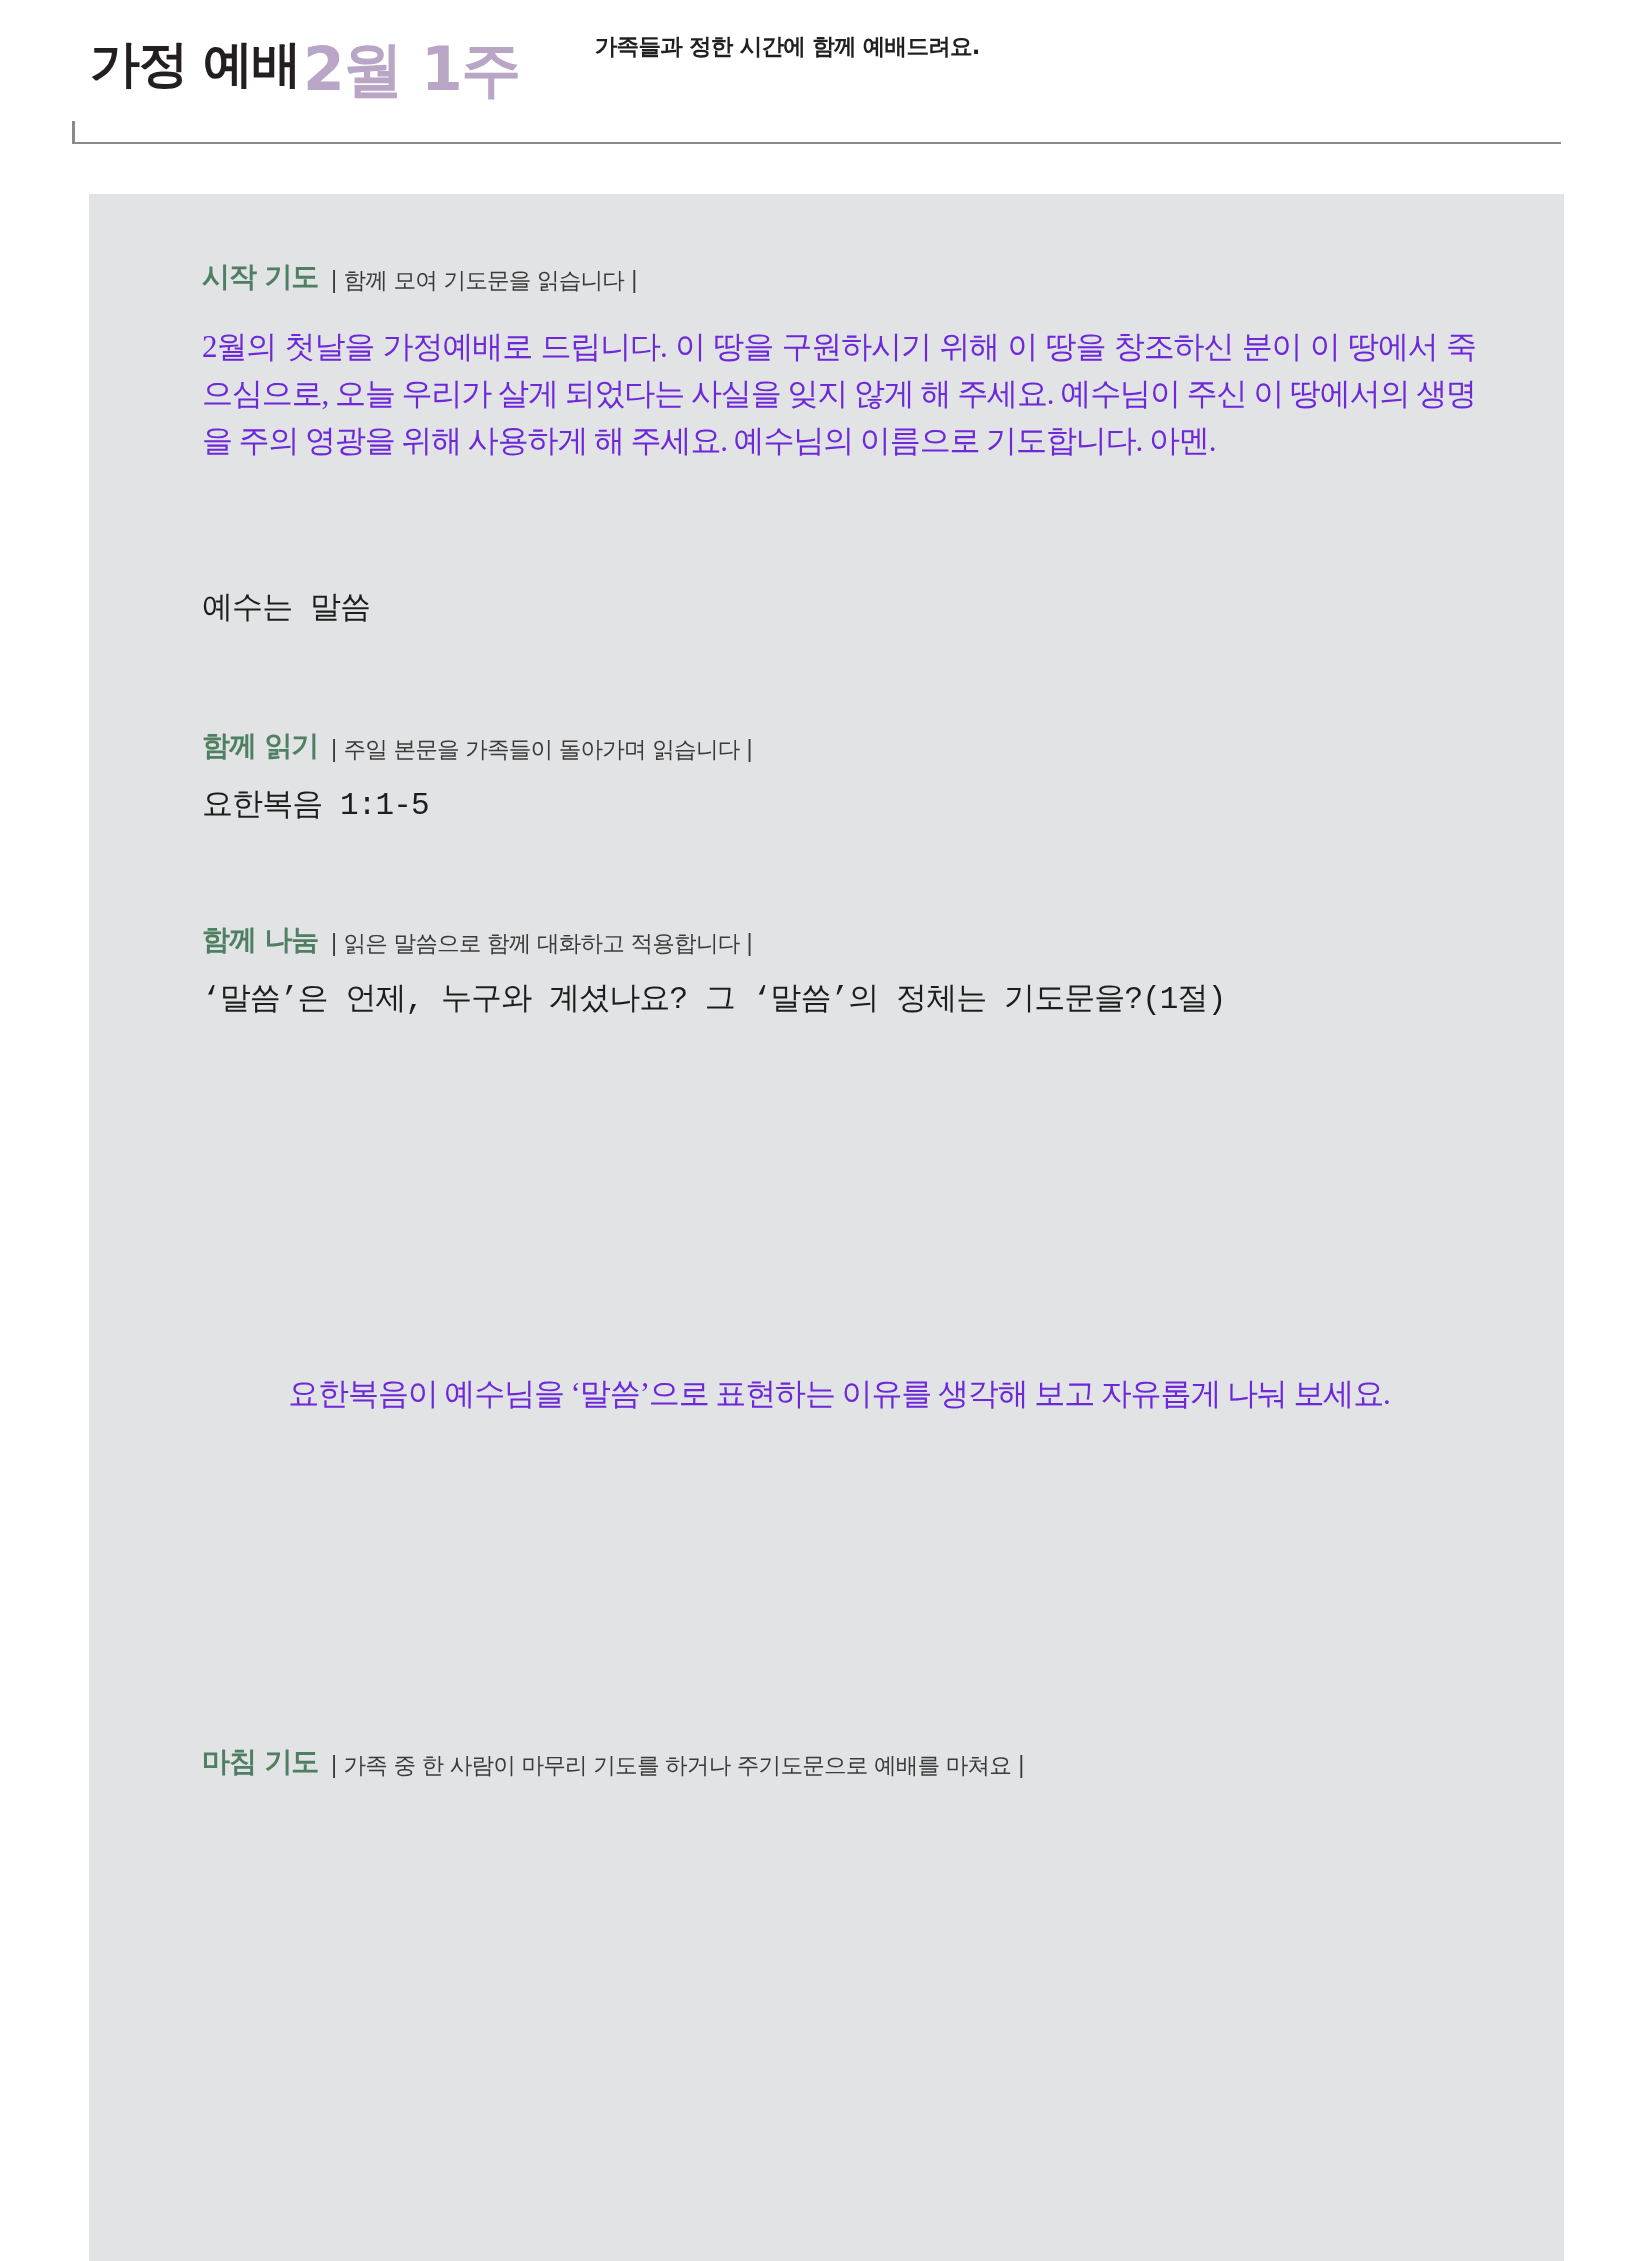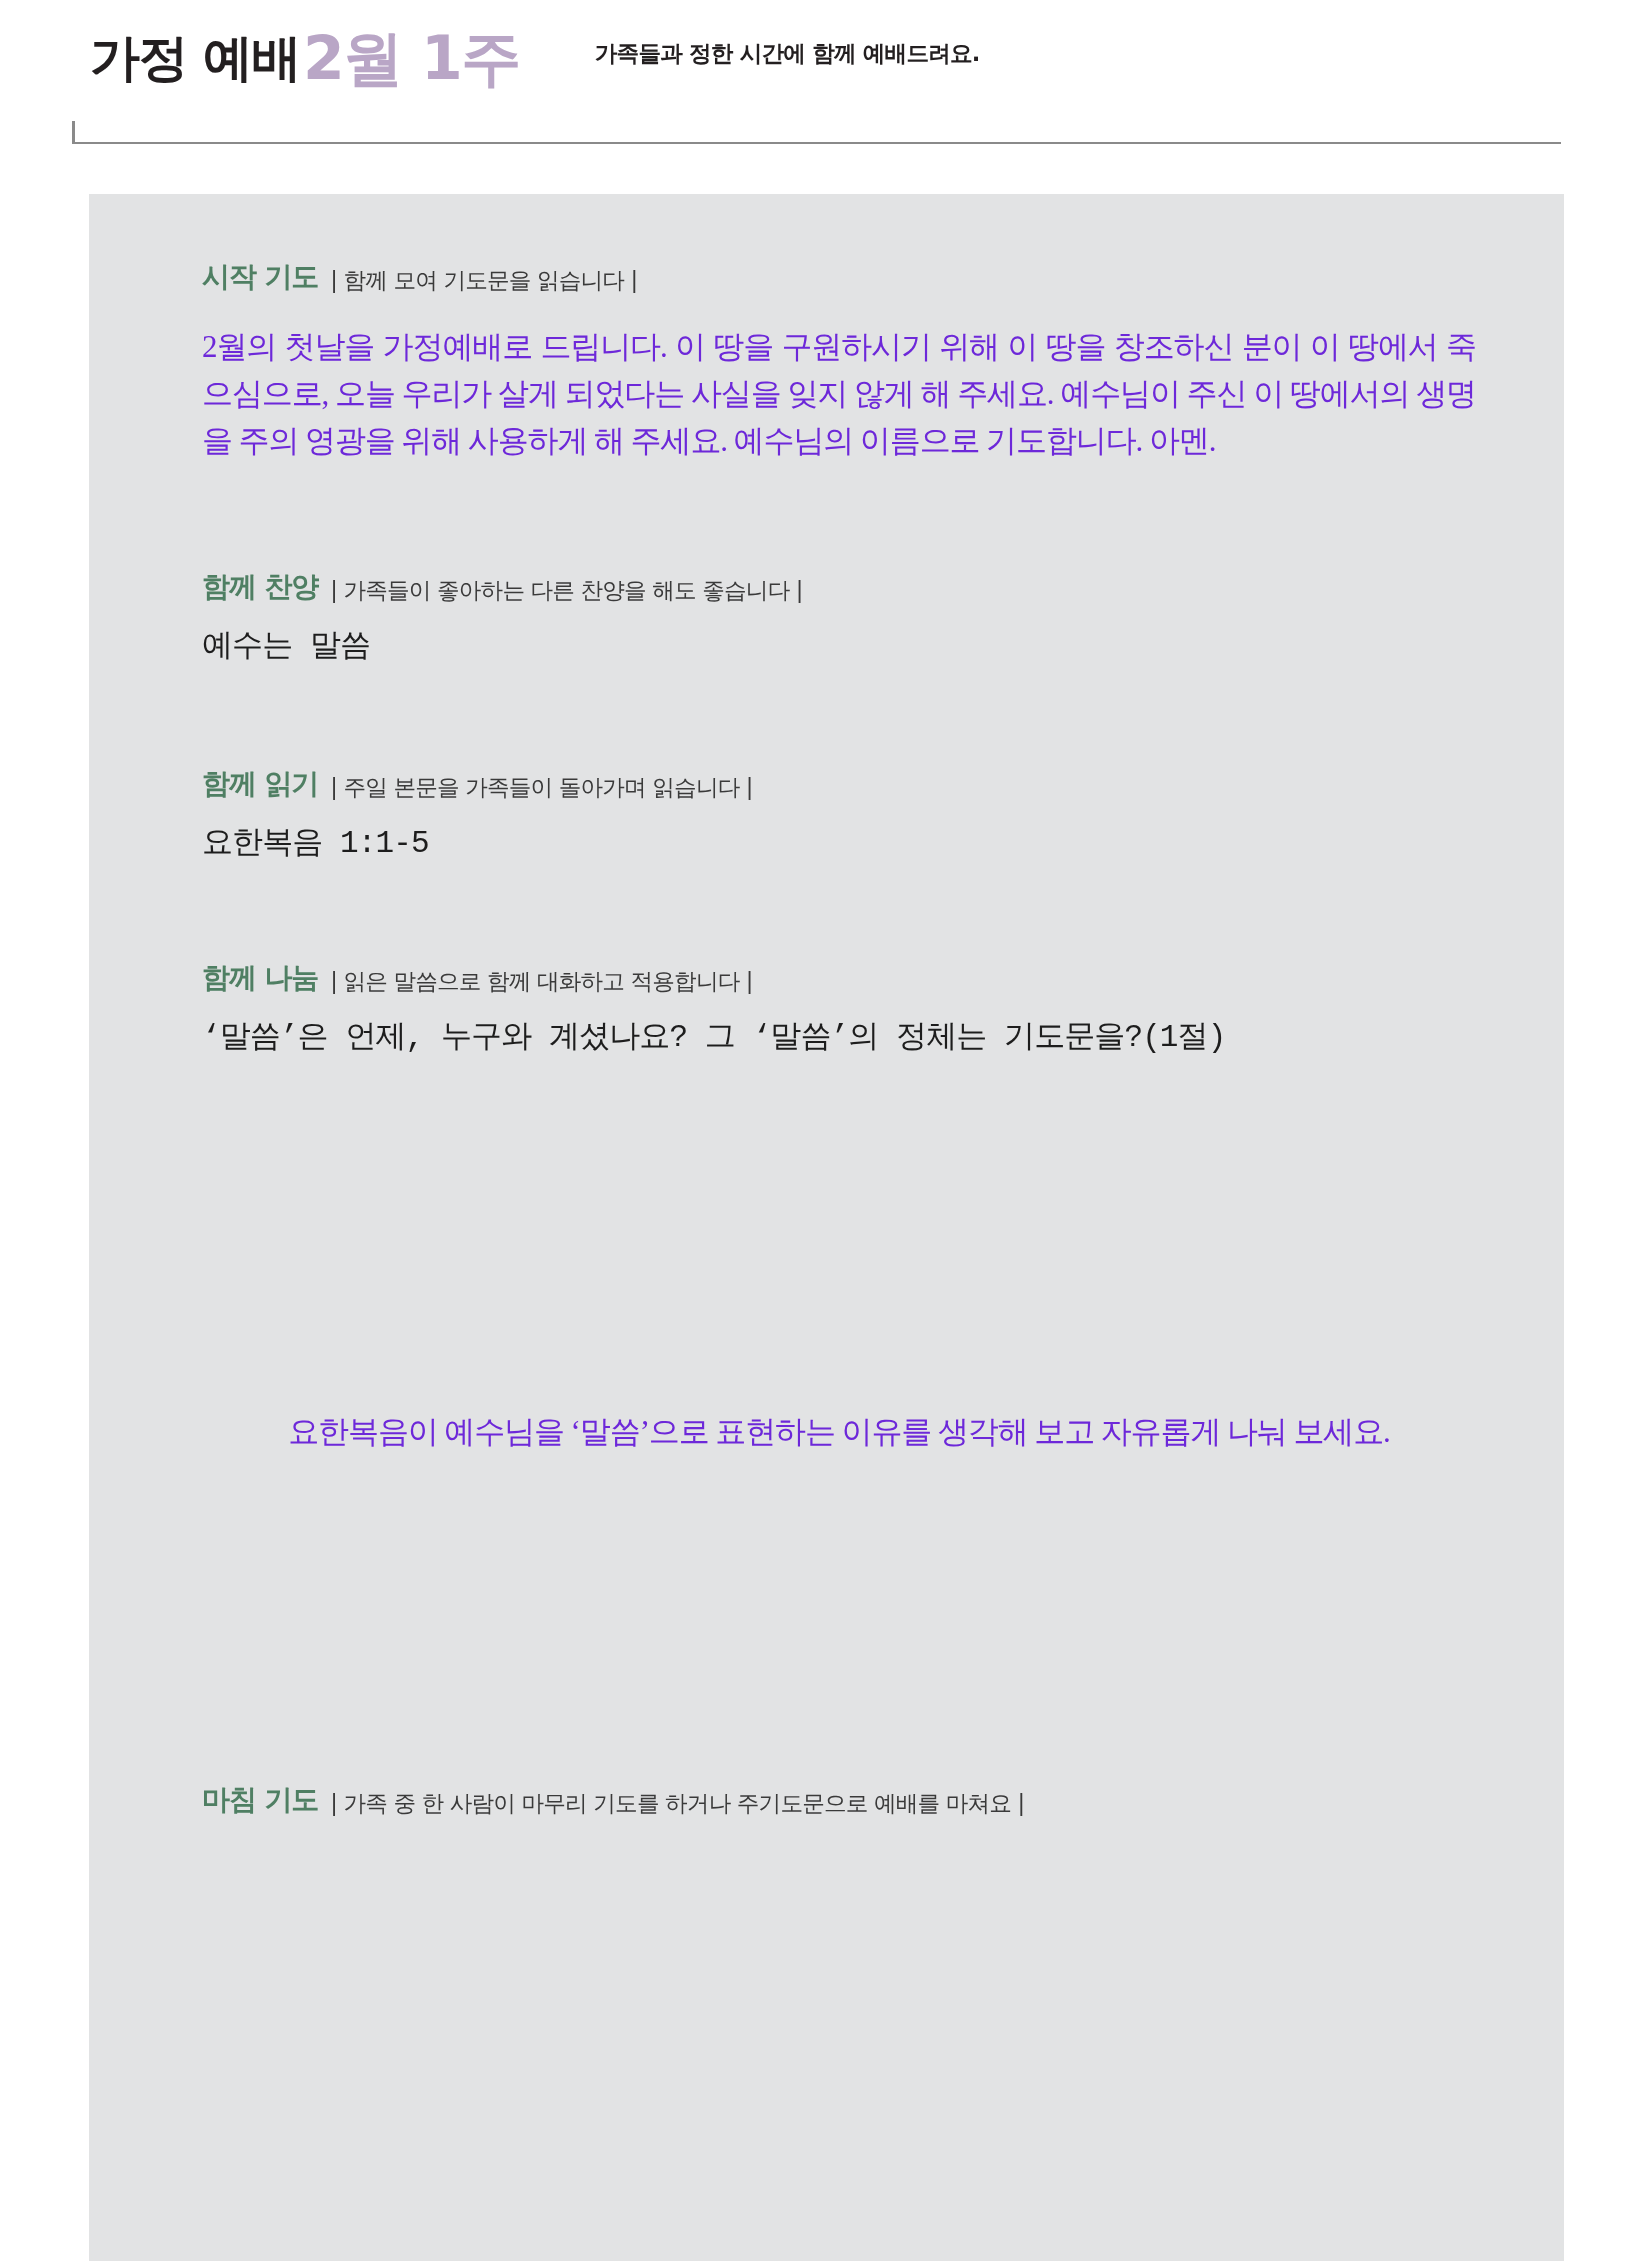--- a/index.html
+++ b/index.html
@@ -27,23 +27,23 @@
   .header {
     position: absolute;
     left: 0;
     top: 0;
     width: 1633px;
     height: 155px;
   }
   .header-inner {
     position: absolute;
     left: 90px;
-    top: 28px;
+    top: 39px;
     display: flex;
-    align-items: center;
+    align-items: flex-start;
   }
   .title-main {
     font-size: 50px;
     font-weight: 700;
     letter-spacing: -1.5px;
     color: #231f20;
     line-height: 1;
   }
   .title-week {
     font-size: 60px;
@@ -169,24 +169,20 @@
         <div class="sec-head">
           <span class="sec-label">시작 기도</span>
           <span class="sec-note">| 함께 모여 기도문을 읽습니다 |</span>
         </div>
         <div class="body-text">2월의 첫날을 가정예배로 드립니다. 이 땅을 구원하시기 위해 이 땅을 창조하신 분이 이 땅에서 죽으심으로, 오늘 우리가 살게 되었다는 사실을 잊지 않게 해 주세요. 예수님이 주신 이 땅에서의 생명을 주의 영광을 위해 사용하게 해 주세요. 예수님의 이름으로 기도합니다. 아멘.</div>
       </div>
 
       <div class="sp-a"></div>
 
       <div class="section">
-        <div class="sec-head">
-          <span class="sec-label">함께 찬양</span>
-          <span class="sec-note">| 가족들이 좋아하는 다른 찬양을 해도 좋습니다 |</span>
-        </div>
         <div class="line-item">예수는 말씀</div>
       </div>
 
       <div class="sp-b"></div>
 
       <div class="section">
         <div class="sec-head">
           <span class="sec-label">함께 읽기</span>
           <span class="sec-note">| 주일 본문을 가족들이 돌아가며 읽습니다 |</span>
         </div>

